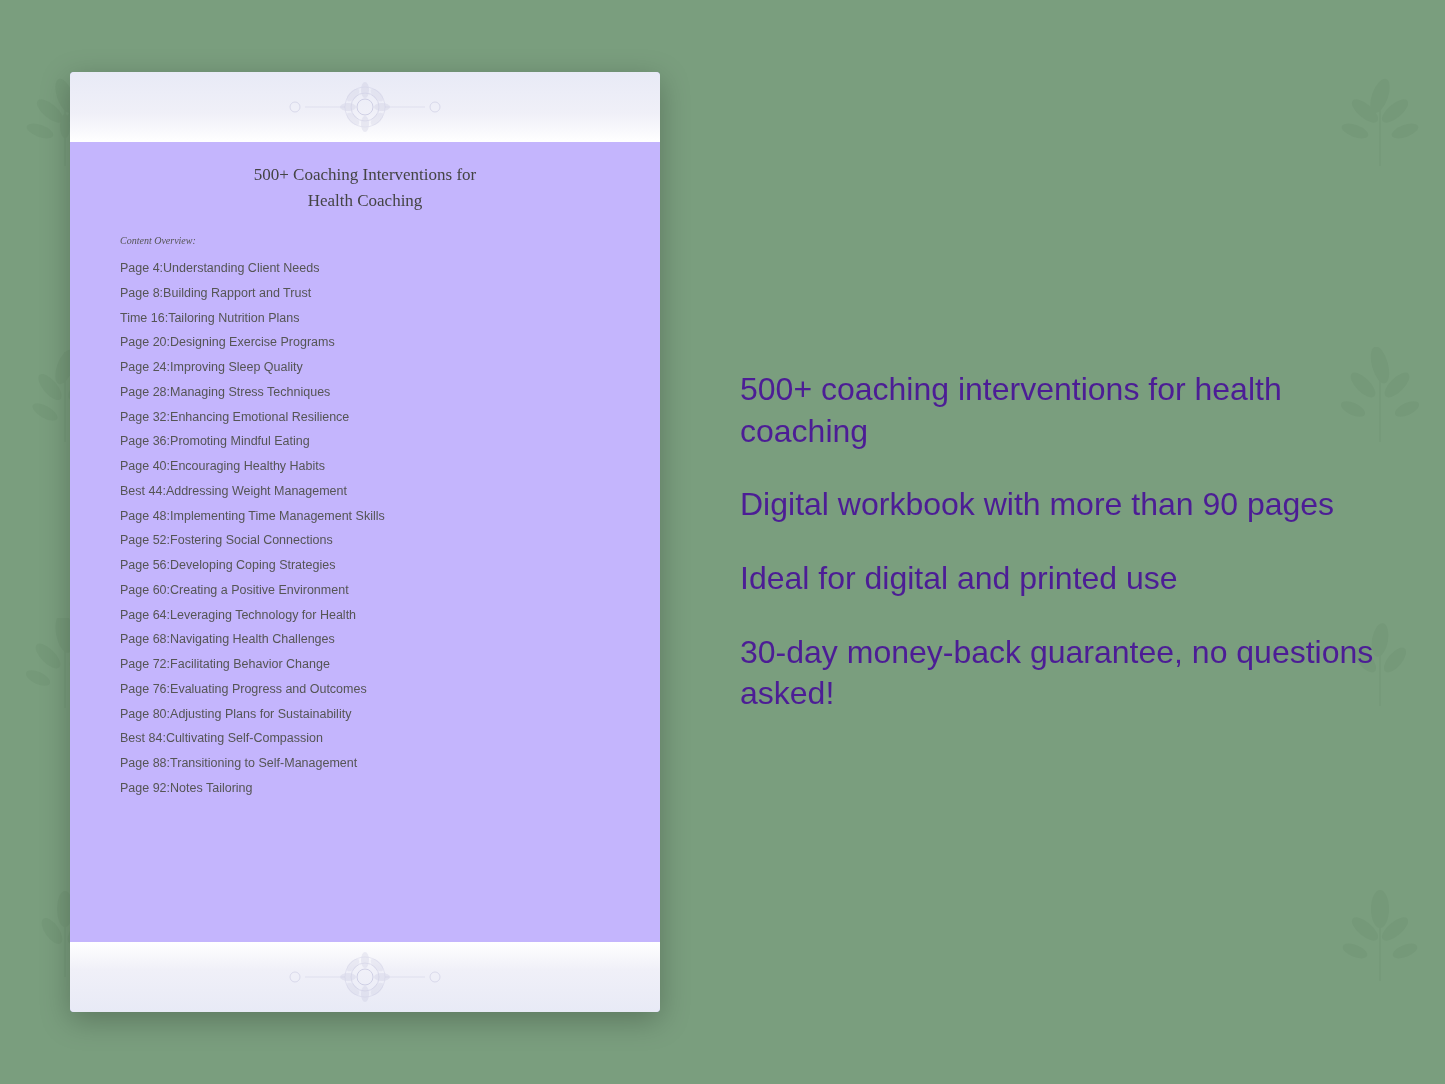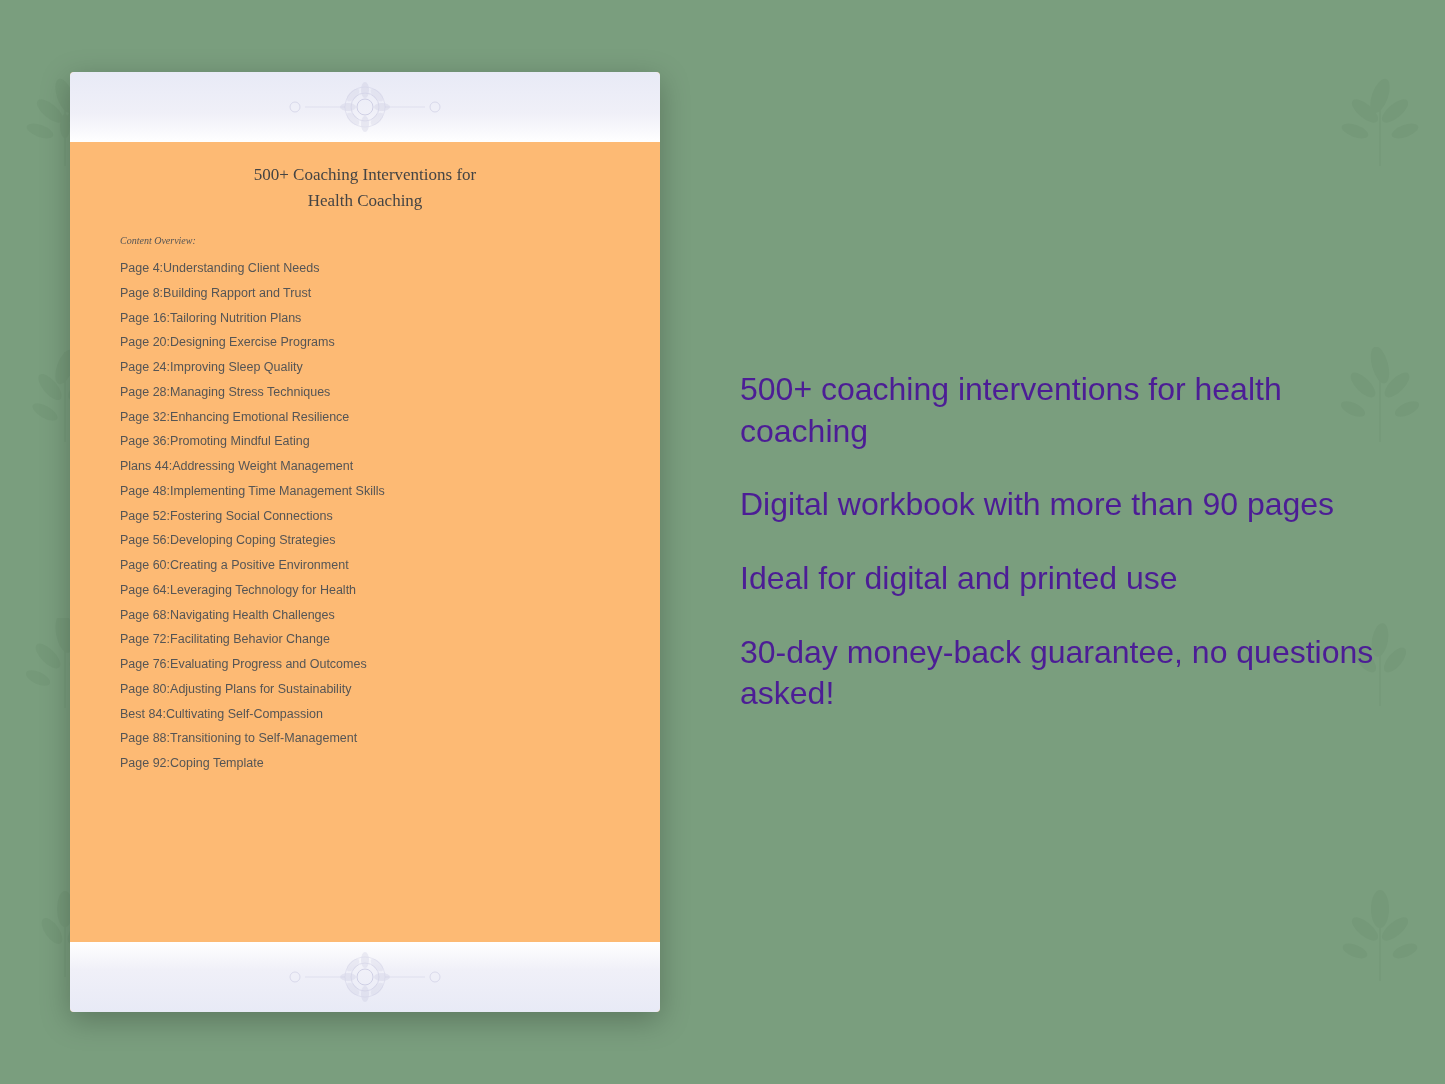--- a/index.html
+++ b/index.html
@@ -56,21 +56,21 @@
       align-items: center;
       padding: 30px 60px 30px 70px;
       gap: 60px;
     }
 
     
     .document-panel {
       width: 590px;
       min-width: 590px;
       height: 940px;
-      background: #fdba74;
+      background: #c4b5fd;
       border-radius: 4px;
       box-shadow: 0 8px 30px rgba(0,0,0,0.25);
       display: flex;
       flex-direction: column;
       overflow: hidden;
       position: relative;
     }
 
     .doc-header-decoration {
       width: 100%;
@@ -278,39 +278,40 @@
       <div class="doc-title">
         <span>500+ Coaching Interventions for</span><br>
         <span>Health Coaching</span>
       </div>
 
       <div class="content-overview-label">Content Overview:</div>
 
       <ul class="toc-list" id="toc-list">
           <li><span class="toc-page-num">Page  4:</span><span>Understanding Client Needs</span></li>
           <li><span class="toc-page-num">Page  8:</span><span>Building Rapport and Trust</span></li>
-          <li><span class="toc-page-num">Page 16:</span><span>Tailoring Nutrition Plans</span></li>
+          <li><span class="toc-page-num">Time 16:</span><span>Tailoring Nutrition Plans</span></li>
           <li><span class="toc-page-num">Page 20:</span><span>Designing Exercise Programs</span></li>
           <li><span class="toc-page-num">Page 24:</span><span>Improving Sleep Quality</span></li>
           <li><span class="toc-page-num">Page 28:</span><span>Managing Stress Techniques</span></li>
           <li><span class="toc-page-num">Page 32:</span><span>Enhancing Emotional Resilience</span></li>
           <li><span class="toc-page-num">Page 36:</span><span>Promoting Mindful Eating</span></li>
-          <li><span class="toc-page-num">Plans 44:</span><span>Addressing Weight Management</span></li>
+          <li><span class="toc-page-num">Page 40:</span><span>Encouraging Healthy Habits</span></li>
+          <li><span class="toc-page-num">Best 44:</span><span>Addressing Weight Management</span></li>
           <li><span class="toc-page-num">Page 48:</span><span>Implementing Time Management Skills</span></li>
           <li><span class="toc-page-num">Page 52:</span><span>Fostering Social Connections</span></li>
           <li><span class="toc-page-num">Page 56:</span><span>Developing Coping Strategies</span></li>
           <li><span class="toc-page-num">Page 60:</span><span>Creating a Positive Environment</span></li>
           <li><span class="toc-page-num">Page 64:</span><span>Leveraging Technology for Health</span></li>
           <li><span class="toc-page-num">Page 68:</span><span>Navigating Health Challenges</span></li>
           <li><span class="toc-page-num">Page 72:</span><span>Facilitating Behavior Change</span></li>
           <li><span class="toc-page-num">Page 76:</span><span>Evaluating Progress and Outcomes</span></li>
           <li><span class="toc-page-num">Page 80:</span><span>Adjusting Plans for Sustainability</span></li>
           <li><span class="toc-page-num">Best 84:</span><span>Cultivating Self-Compassion</span></li>
           <li><span class="toc-page-num">Page 88:</span><span>Transitioning to Self-Management</span></li>
-          <li><span class="toc-page-num">Page 92:</span><span>Coping Template</span></li>
+          <li><span class="toc-page-num">Page 92:</span><span>Notes Tailoring</span></li>
         </ul>
     </div>
 
     <div class="doc-footer-decoration">
       <svg width="300" height="50" viewBox="0 0 300 50">
         <g opacity="0.4" fill="#9090c0">
           <circle cx="150" cy="25" r="8" fill="none" stroke="#a0a0c8" stroke-width="1"></circle>
           <circle cx="150" cy="25" r="14" fill="none" stroke="#a0a0c8" stroke-width="0.7"></circle>
           <circle cx="150" cy="25" r="20" fill="none" stroke="#a0a0c8" stroke-width="0.5"></circle>
           <ellipse cx="150" cy="8" rx="4" ry="8" fill="#b0b0d0" opacity="0.5"></ellipse>

